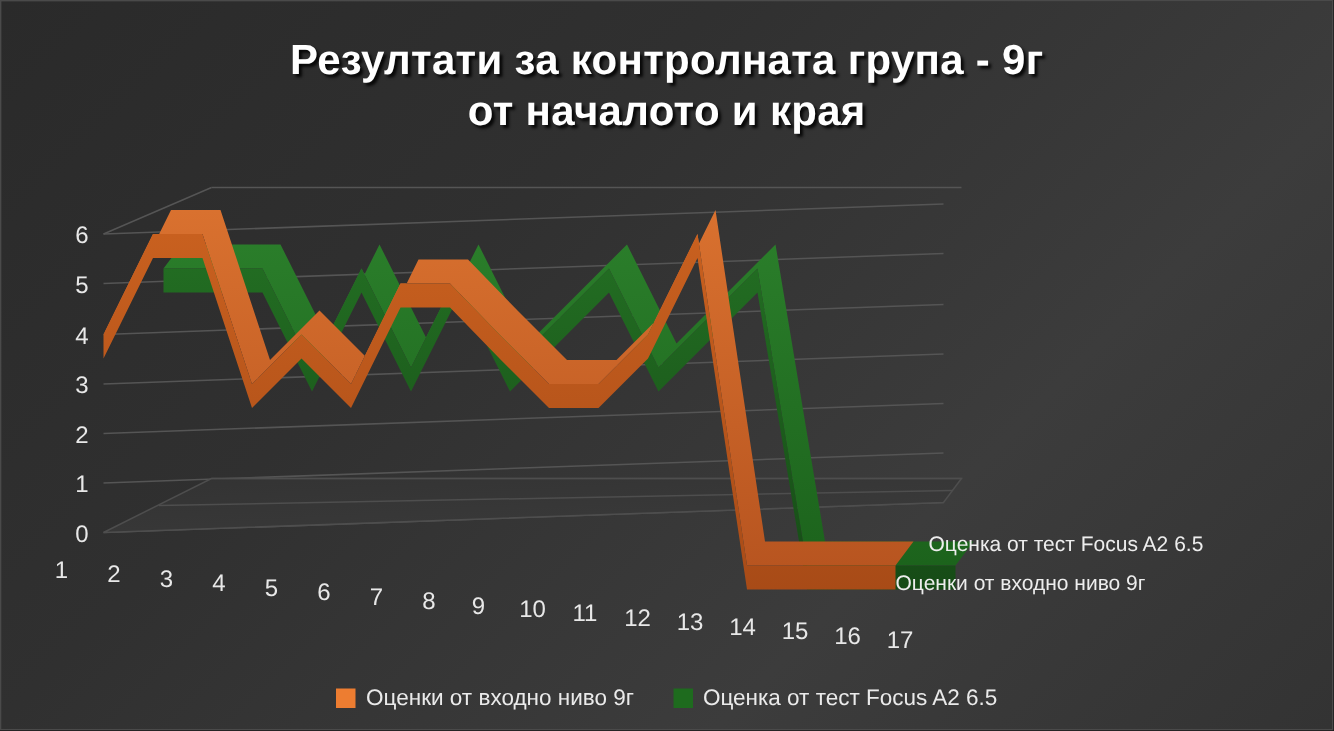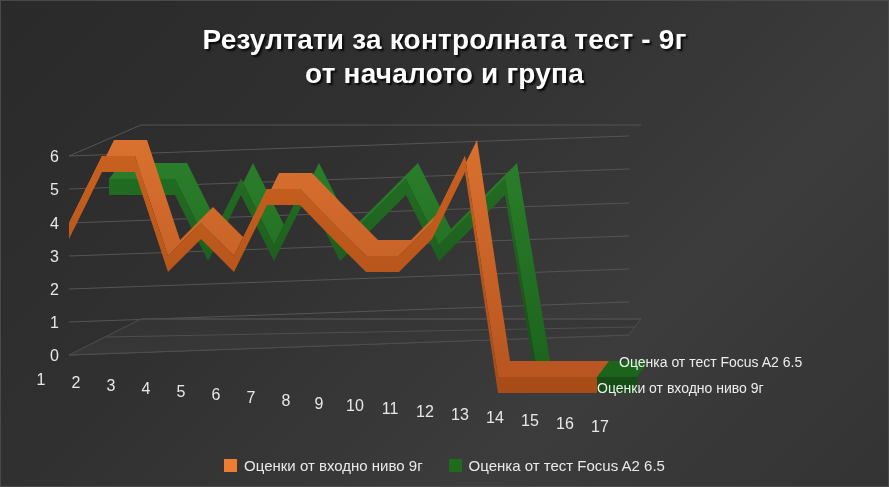--- a/index.html
+++ b/index.html
@@ -87,22 +87,22 @@
     font-size: 15px;
     white-space: nowrap;
   }
 </style>
 </head>
 <body>
 
 <div id="chart-root">
 
   <div id="chart-title">
-    <span class="t-line">Резултати за контролната тест - 9г</span>
-    <span class="t-line">от началото и група</span>
+    <span class="t-line">Резултати за контролната група - 9г</span>
+    <span class="t-line">от началото и края</span>
   </div>
 
   <svg id="plot-svg" viewBox="0 0 889 487" preserveAspectRatio="none">
     <defs>
       <linearGradient id="gradOrangeTop" x1="0" y1="0" x2="0" y2="1">
         <stop offset="0%" stop-color="#D9712F"></stop>
         <stop offset="100%" stop-color="#B85520"></stop>
       </linearGradient>
       <linearGradient id="gradOrangeFace" x1="0" y1="0" x2="0" y2="1">
         <stop offset="0%" stop-color="#C8601F"></stop>

